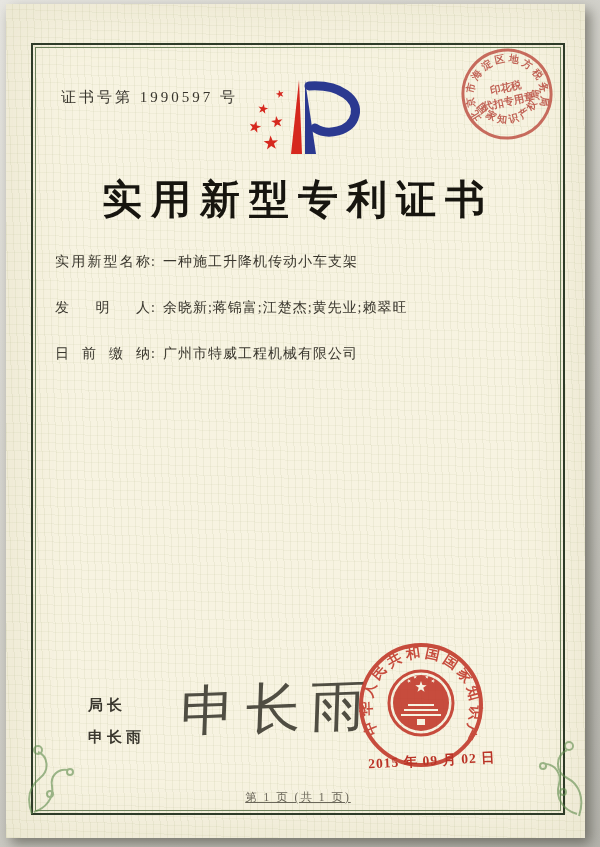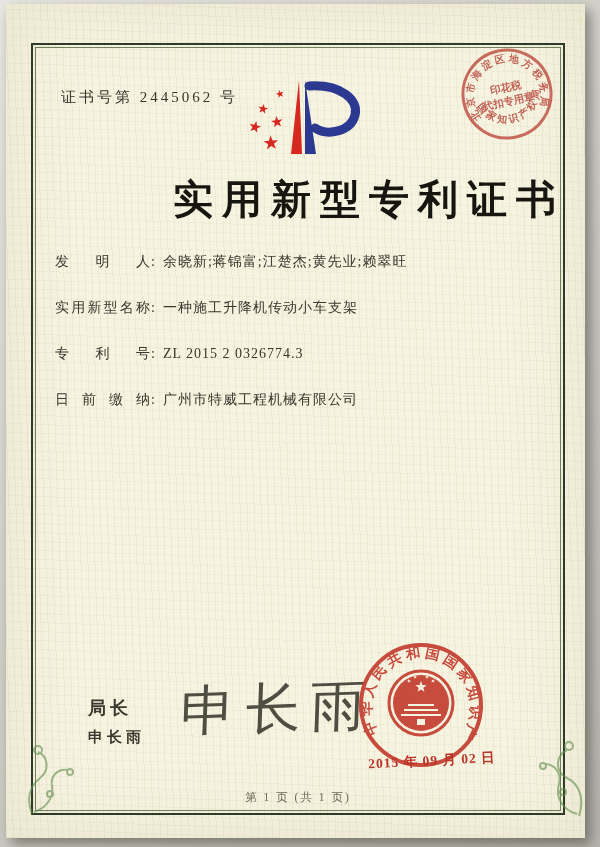--- a/index.html
+++ b/index.html
@@ -11,58 +11,58 @@
            background-color:#f7f3e1;
            background-image:
              repeating-linear-gradient(88deg, rgba(164,170,120,.12) 0 1px, transparent 1px 7px),
              repeating-linear-gradient(2deg, rgba(164,170,120,.09) 0 1px, transparent 1px 9px);
            box-shadow: 5px 6px 12px rgba(60,58,48,.55), inset 0 0 70px rgba(150,140,90,.15); }
   .frame { position:absolute; left:25px; top:39px; width:534px; height:772px;
            border:2px solid #2e3b28; }
   .frame-inner { position:absolute; inset:2px; border:1px solid #6d825c; }
   .cert-no { position:absolute; left:55px; top:84px; font-size:15px; letter-spacing:3px; color:#37342c; }
   .logo { position:absolute; left:219px; top:74px; width:150px; height:94px; }
-  .title { position:absolute; left:25px; top:168px; width:534px; text-align:right;
+  .title { position:absolute; left:25px; top:168px; width:534px; text-align:center;
            font-size:40px; font-weight:bold; letter-spacing:9px; color:#17150f; }
   .fields { position:absolute; left:49px; top:249px; width:480px; }
   .fieldrow { height:46px; font-size:14px; color:#3a372e; letter-spacing:1px; }
   .flabel { display:inline-block; min-width:96px; text-align:justify; text-align-last:justify; }
   .fcolon { margin-right:7px; }
   .paras { position:absolute; left:49px; top:501px; width:478px;
            font-size:12.4px; line-height:17.6px; color:#4b4639; text-align:justify; }
   .paras p { text-indent:2em; margin-bottom:2px; }
-  .sig-title { position:absolute; left:82px; top:692px; font-size:18px; letter-spacing:4px; color:#3b382f; font-weight:bold; }
+  .sig-title { position:absolute; left:82px; top:692px; font-size:15px; letter-spacing:4px; color:#3b382f; font-weight:bold; }
   .sig-name  { position:absolute; left:82px; top:724px; font-size:15px; letter-spacing:4px; color:#3b382f; font-weight:bold; }
   .sig-script { position:absolute; left:142px; top:668px; width:260px; text-align:center;
                 font-size:55px; color:#3a382e; letter-spacing:10px;
                 transform:rotate(-2deg) skewX(-4deg); opacity:.88; }
   .office-seal { position:absolute; left:345px; top:633px; width:140px; height:140px; opacity:.9; }
   .seal-date { position:absolute; left:348px; top:748px; width:156px; text-align:center;
                font-size:13.5px; font-weight:bold; color:#ba3326; letter-spacing:1px;
                transform:rotate(-3deg); z-index:5; }
   .tax-stamp { position:absolute; left:441px; top:30px; width:120px; height:120px;
                transform:rotate(-12deg); opacity:.85; }
   .footer { position:absolute; left:25px; top:786px; width:534px; text-align:center;
-            font-size:11.5px; color:#6b675a; letter-spacing:2px; }
+            font-size:11.5px; color:#6b675a; letter-spacing:2px;text-decoration:underline; }
   .flourish { position:absolute; opacity:.6; }
   .fl-left  { left:18px; top:738px; }
   .fl-right { left:527px; top:726px; }
   svg text { font-family:"Liberation Serif","DejaVu Serif",serif; }
 </style>
 </head>
 <body>
 
 <div class="photo">
   <div class="paper">
 
     <div class="frame">
       <div class="frame-inner"></div>
     </div>
 
-    <div class="cert-no">证书号第 2445062 号</div>
+    <div class="cert-no">证书号第 1990597 号</div>
 
     <svg class="tax-stamp" viewBox="0 0 120 120">
       <circle cx="60" cy="60" r="44" fill="none" stroke="#bf5447" stroke-width="3"></circle>
       <defs>
         <path id="taxTop" d="M 30,78 A 34,34 0 1 1 90,78" fill="none"></path>
         <path id="taxBot" d="M 28,66 A 34,34 0 0 0 92,66" fill="none"></path>
       </defs>
       <text font-size="10" fill="#b84a3e" font-weight="bold">
         <textPath href="#taxTop" textLength="140" lengthAdjust="spacing">北京市海淀区地方税务局</textPath>
       </text>
@@ -86,27 +86,24 @@
       </g>
       <polygon points="74,2 66,76 77,76" fill="#d6281e"></polygon>
       <polygon points="80,2 80,76 91,76" fill="#2b3990"></polygon>
       <path d="M84,8 C116,6 134,22 130,37 C126,54 102,58 90,50" fill="none" stroke="#2b3990" stroke-width="9" stroke-linecap="round"></path>
     </svg>
 
     <div class="title">实用新型专利证书</div>
 
     <div class="fields">
       <div class="fieldrow">
-        <span class="flabel">发明人</span><span class="fcolon">:</span><span>余晓新;蒋锦富;江楚杰;黄先业;赖翠旺</span>
-      </div>
-      <div class="fieldrow">
         <span class="flabel">实用新型名称</span><span class="fcolon">:</span><span>一种施工升降机传动小车支架</span>
       </div>
       <div class="fieldrow">
-        <span class="flabel">专利号</span><span class="fcolon">:</span><span>ZL 2015 2 0326774.3</span>
+        <span class="flabel">发明人</span><span class="fcolon">:</span><span>余晓新;蒋锦富;江楚杰;黄先业;赖翠旺</span>
       </div>
       <div class="fieldrow">
         <span class="flabel">日前缴纳</span><span class="fcolon">:</span><span>广州市特威工程机械有限公司</span>
       </div>
     </div>
 
     <div class="paras">
     </div>
 
     <div class="sig-title">局长</div>

